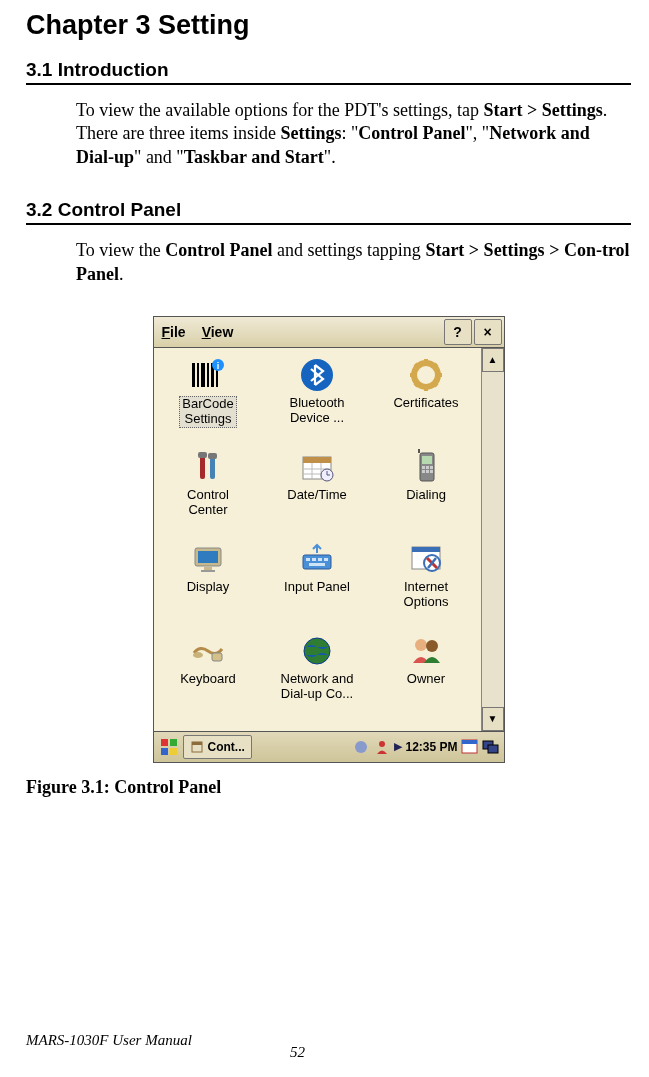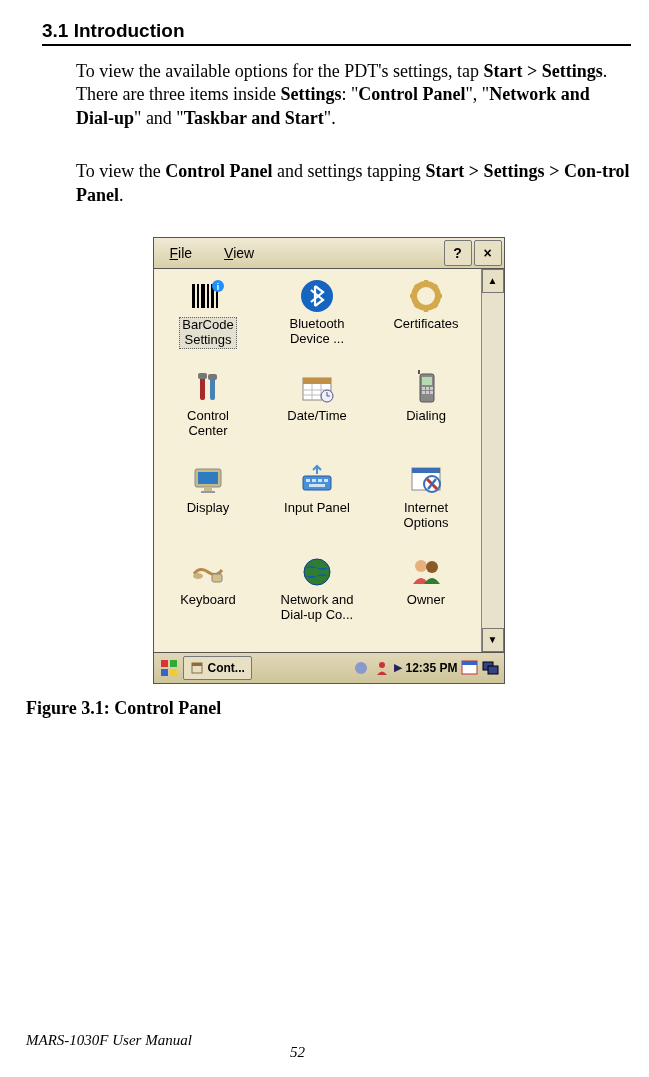--- a/index.html
+++ b/index.html
@@ -21,21 +21,21 @@
     font-weight: bold;
     font-size: 27px;
     margin: 0 0 18px 0;
   }
   .section-title {
     font-family: Arial, Helvetica, sans-serif;
     font-weight: bold;
     font-size: 19px;
     border-bottom: 2px solid #000;
     padding-bottom: 2px;
-    margin: 10px 0 14px 16px;
+    margin: 10px 0 14px 0;
   }
   .body-text {
     font-family: "Times New Roman", serif;
     font-size: 18px;
     line-height: 1.3;
     margin: 0 0 30px 50px;
   }
   .figure-caption {
     font-family: "Times New Roman", serif;
     font-weight: bold;
@@ -70,22 +70,22 @@
   .ss-titlebar {
     height: 30px;
     background: linear-gradient(#f0ead6, #d8cfa8);
     border: 1px solid #555;
     display: flex;
     align-items: center;
     font-family: Tahoma, Arial, sans-serif;
     font-size: 14px;
   }
   .ss-titlebar .menu-item {
-    padding: 0 16px;
-    font-weight: normal;
+    padding: 0 8px;
+    font-weight: bold;
   }
   .ss-titlebar .menu-item u { text-decoration: underline; }
   .ss-titlebar .spacer { flex: 1; }
   .ss-btn {
     width: 26px;
     height: 24px;
     border: 1px solid #777;
     background: #e8e0c4;
     margin-right: 2px;
     display: flex;
@@ -178,24 +178,26 @@
     border-radius: 2px;
   }
   .tb-tray-icon { width:18px; height:18px; display:flex; align-items:center; justify-content:center;}
   .tb-time { font-weight: bold; }
 </style>
 </head>
 <body>
 
 <div class="page">
 
+  <h1 class="chapter-title">Chapter 3    Setting</h1>
 
   <div class="section-title">3.1    Introduction</div>
   <p class="body-text">To view the available options for the PDT's settings, tap <b>Start &gt; Settings</b>. There are three items inside <b>Settings</b>: "<b>Control Panel</b>", "<b>Network and Dial-up</b>" and "<b>Taskbar and Start</b>".</p>
 
+  <div class="section-title">3.2    Control Panel</div>
   <p class="body-text">To view the <b>Control Panel</b> and settings tapping <b>Start &gt; Settings &gt; Con-trol Panel</b>.</p>
 
   <div class="screenshot">
 
     <div class="ss-titlebar">
       <span class="menu-item">
         <u>F</u><span>ile</span>
       </span>
       <span class="menu-item">
         <u>V</u><span>iew</span>

